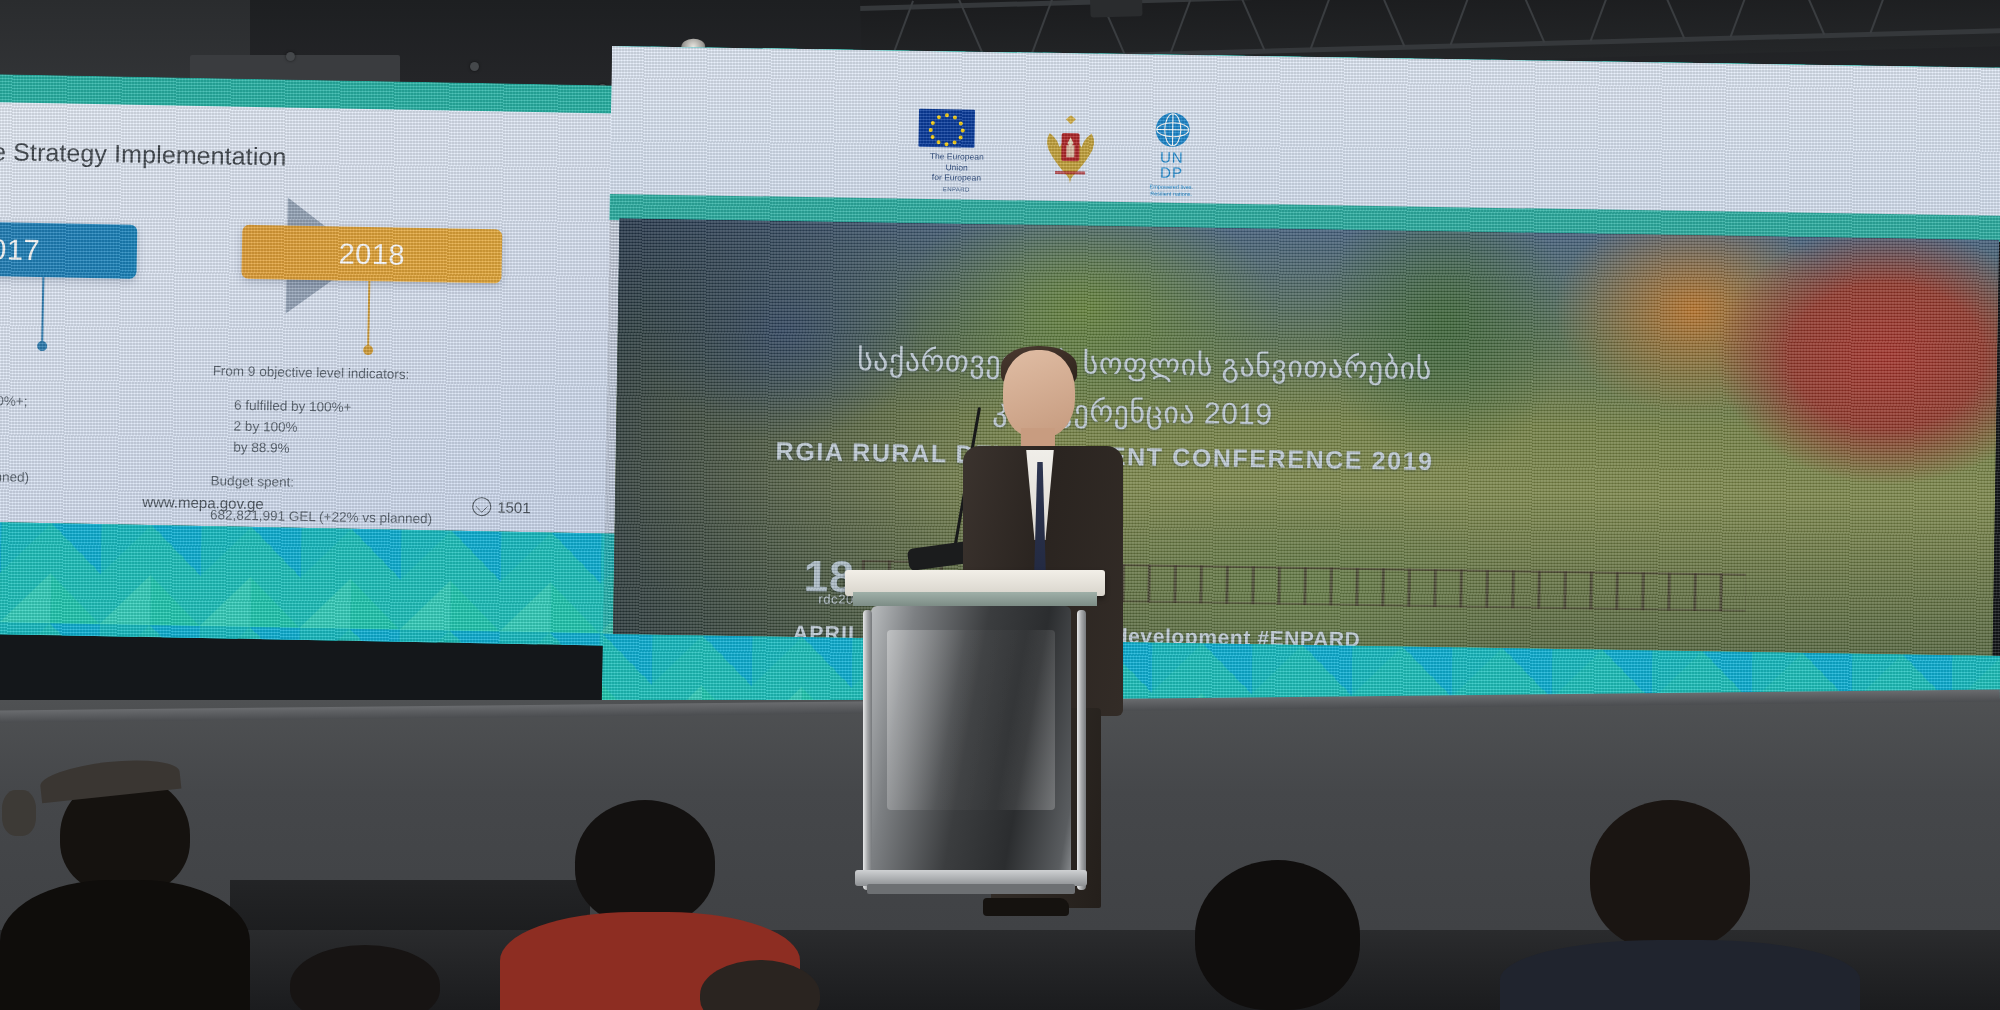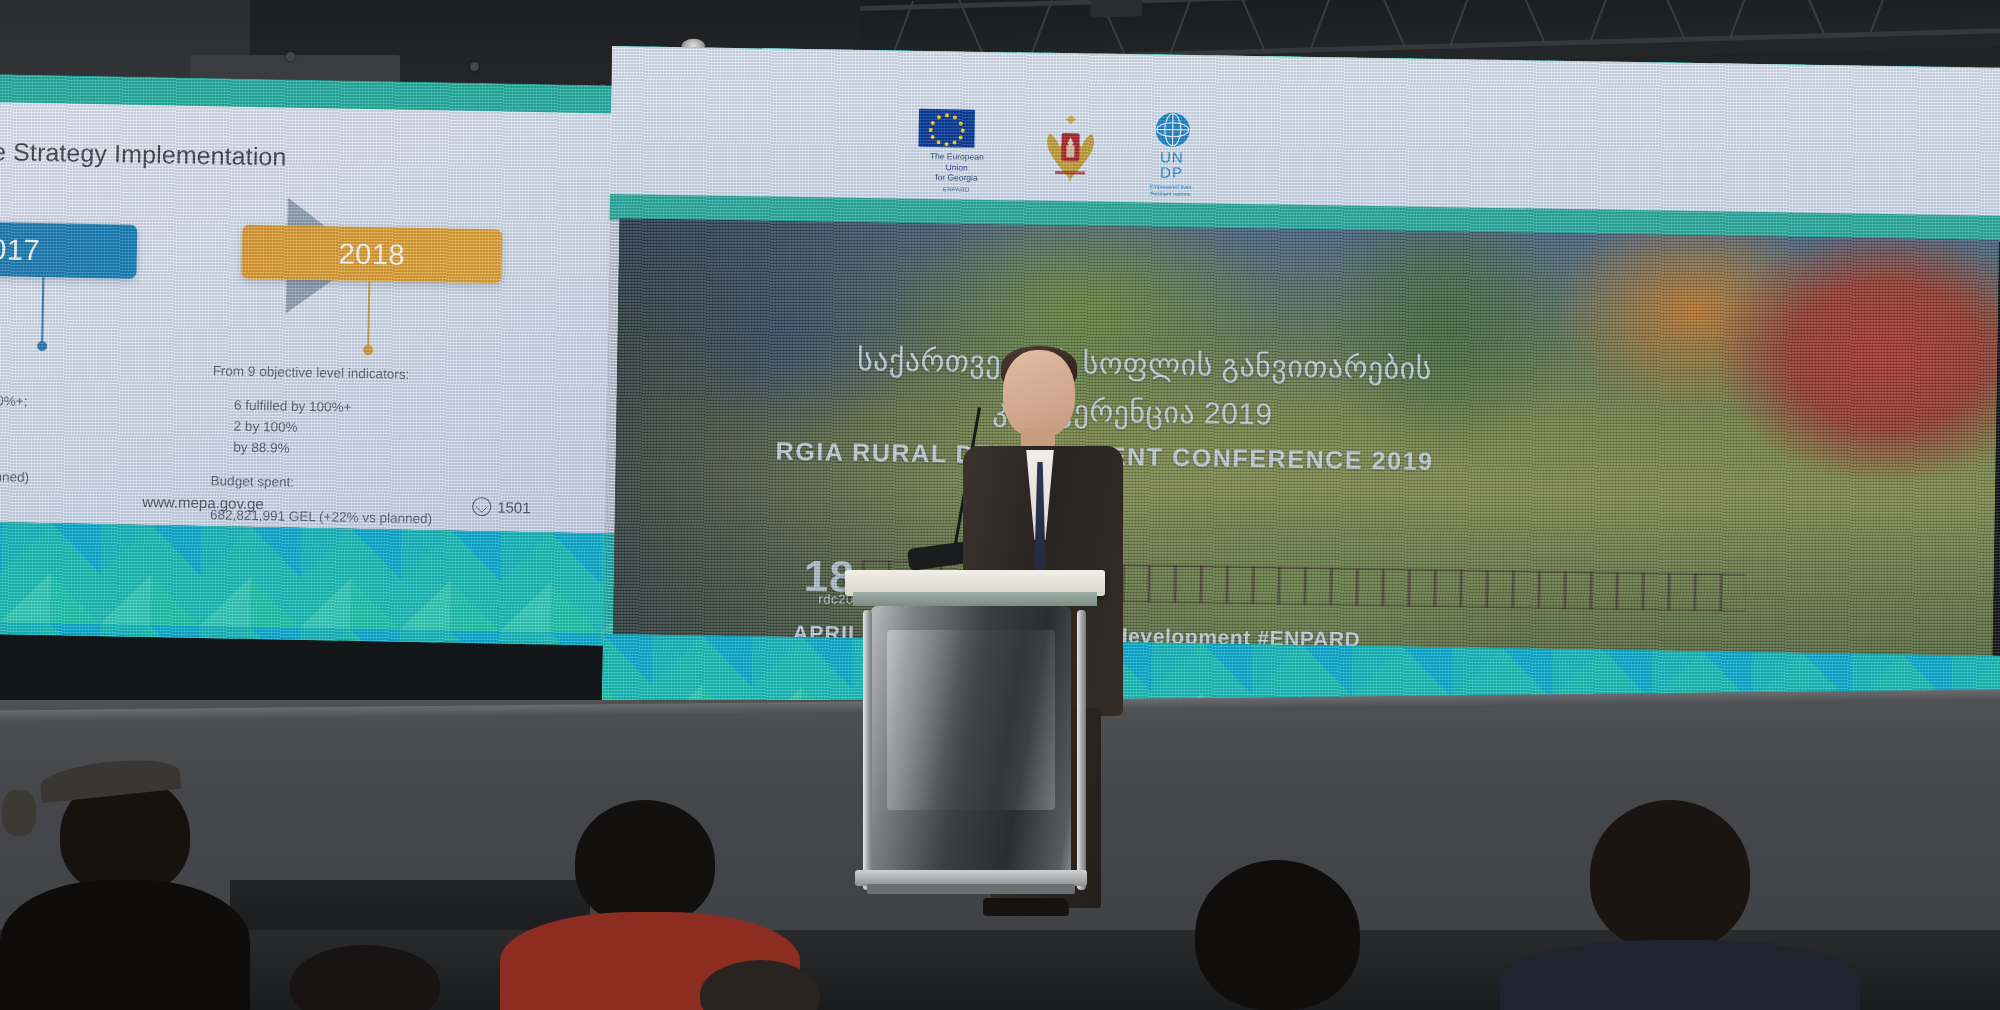--- a/index.html
+++ b/index.html
@@ -319,21 +319,21 @@
               <span class="eu-star" style="left:34px;top:31px"></span>
               <span class="eu-star" style="left:26px;top:33px"></span>
               <span class="eu-star" style="left:18px;top:31px"></span>
               <span class="eu-star" style="left:12px;top:26px"></span>
               <span class="eu-star" style="left:10px;top:19px"></span>
               <span class="eu-star" style="left:12px;top:12px"></span>
               <span class="eu-star" style="left:18px;top:6px"></span>
             </div>
             <div class="eu-cap">
               <div>The European Union</div>
-              <div>for Georgia</div>
+              <div>for European</div>
               <small>ENPARD</small>
             </div>
           </div>
 
           <div class="ge-emb">
             <svg viewBox="0 0 62 78" width="62" height="78" aria-hidden="true">
               <path d="M31 4 l5 4 -5 5 -5 -5z" fill="#d8b348"></path>
               <path d="M10 22 q-6 10 2 22 q6 10 19 24 q13 -14 19 -24 q8 -12 2 -22 q-8 6 -10 14 q-4 -8 -11 -10 q-7 2 -11 10 q-2 -8 -10 -14z" fill="#c8a63f"></path>
               <rect x="22" y="22" width="18" height="28" rx="2" fill="#b3292c"></rect>
               <path d="M31 26 l3 6 -3 4 -3 -4z" fill="#e8dcc0"></path>

